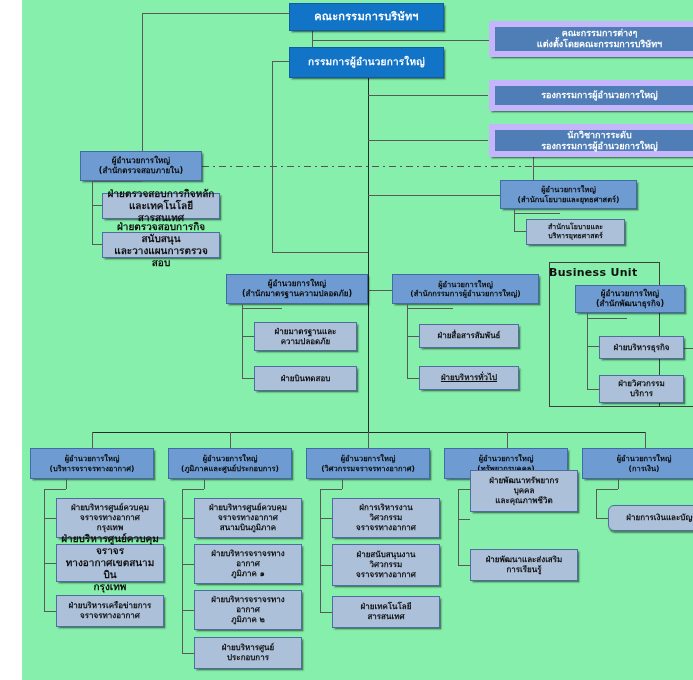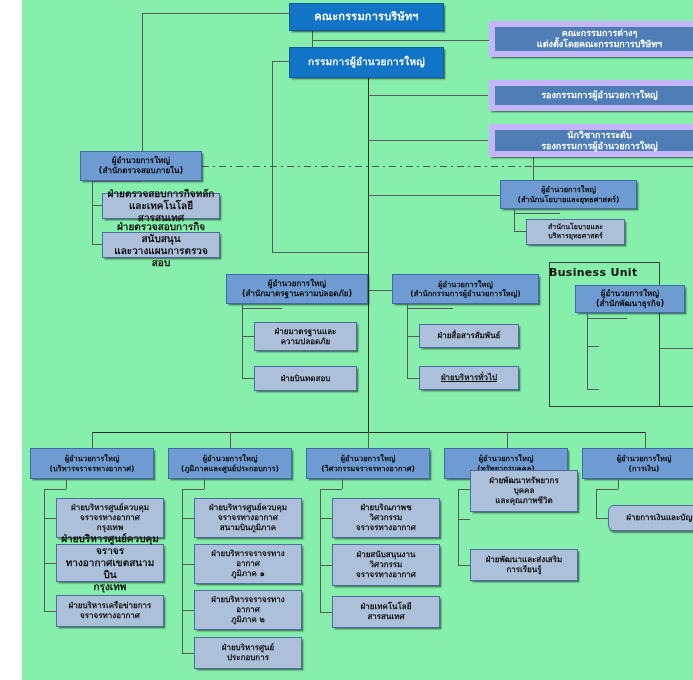--- a/index.html
+++ b/index.html
@@ -177,20 +177,23 @@
   <div class="bu-frame" style="left:527px;top:262px;width:161px;height:145px;border-left:none;border-top:none;border-right:1px solid #3f3f3f;border-bottom:1px solid #3f3f3f;"></div>
   <div class="bu-title t11" style="left:527px;top:266px;width:161px;">Business Unit</div>
 
   <div class="box lvl-dir t8" style="left:553px;top:285px;width:110px;height:28px;">ผู้อำนวยการใหญ่
 (สำนักพัฒนาธุรกิจ)</div>
   <div class="ln lnv" style="left:565px;top:313px;height:12px;"></div>
   <div class="ln lnh" style="left:565px;top:318px;width:40px;"></div>
   <div class="ln lnv" style="left:565px;top:318px;height:71px;"></div>
   <div class="ln lnh" style="left:565px;top:346px;width:12px;"></div>
   <div class="ln lnh" style="left:565px;top:389px;width:12px;"></div>
+  <div class="box lvl-sub t8" style="left:577px;top:336px;width:85px;height:23px;">ฝ่ายบริหารธุรกิจ</div>
+  <div class="box lvl-sub t8" style="left:577px;top:375px;width:85px;height:28px;">ฝ่ายวิศวกรรม
+บริการ</div>
 
   <div class="ln lnh ln-dark" style="left:70px;top:432px;width:553px;"></div>
   <div class="ln lnv" style="left:70px;top:432px;height:16px;"></div>
   <div class="ln lnv" style="left:208px;top:432px;height:16px;"></div>
   <div class="ln lnv" style="left:346px;top:432px;height:16px;"></div>
   <div class="ln lnv" style="left:485px;top:432px;height:16px;"></div>
   <div class="ln lnv" style="left:623px;top:432px;height:16px;"></div>
 
   <div id="divisions">
       <div class="box lvl-dir t75" style="left: 8px; top: 448px; width: 124px; height: 31px;">ผู้อำนวยการใหญ่
@@ -228,21 +231,21 @@
 ภูมิภาค ๒</div>
       <div class="ln lnh" style="left: 160px; top: 653px; width: 12px;"></div>
       <div class="box lvl-sub t8" style="left: 172px; top: 637px; width: 108px; height: 32px;">ฝ่ายบริหารศูนย์
 ประกอบการ</div>
       <div class="box lvl-dir t75" style="left: 284px; top: 448px; width: 124px; height: 31px;">ผู้อำนวยการใหญ่
 (วิศวกรรมจราจรทางอากาศ)</div>
       <div class="ln lnv" style="left: 320px; top: 479px; height: 10px;"></div>
       <div class="ln lnh" style="left: 298px; top: 489px; width: 22px;"></div>
       <div class="ln lnv" style="left: 298px; top: 489px; height: 123px;"></div>
       <div class="ln lnh" style="left: 298px; top: 518px; width: 12px;"></div>
-      <div class="box lvl-sub t8" style="left: 310px; top: 498px; width: 108px; height: 40px;">ฝ่ายบริณภาพช
+      <div class="box lvl-sub t8" style="left: 310px; top: 498px; width: 108px; height: 40px;">ฝ่การเริหารงาน
 วิศวกรรม
 จราจรทางอากาศ</div>
       <div class="ln lnh" style="left: 298px; top: 565px; width: 12px;"></div>
       <div class="box lvl-sub t8" style="left: 310px; top: 544px; width: 108px; height: 42px;">ฝ่ายสนับสนุนงาน
 วิศวกรรม
 จราจรทางอากาศ</div>
       <div class="ln lnh" style="left: 298px; top: 612px; width: 12px;"></div>
       <div class="box lvl-sub t8" style="left: 310px; top: 596px; width: 108px; height: 32px;">ฝ่ายเทคโนโลยี
 สารสนเทศ</div>
       <div class="box lvl-dir t75" style="left: 422px; top: 448px; width: 124px; height: 31px;">ผู้อำนวยการใหญ่

